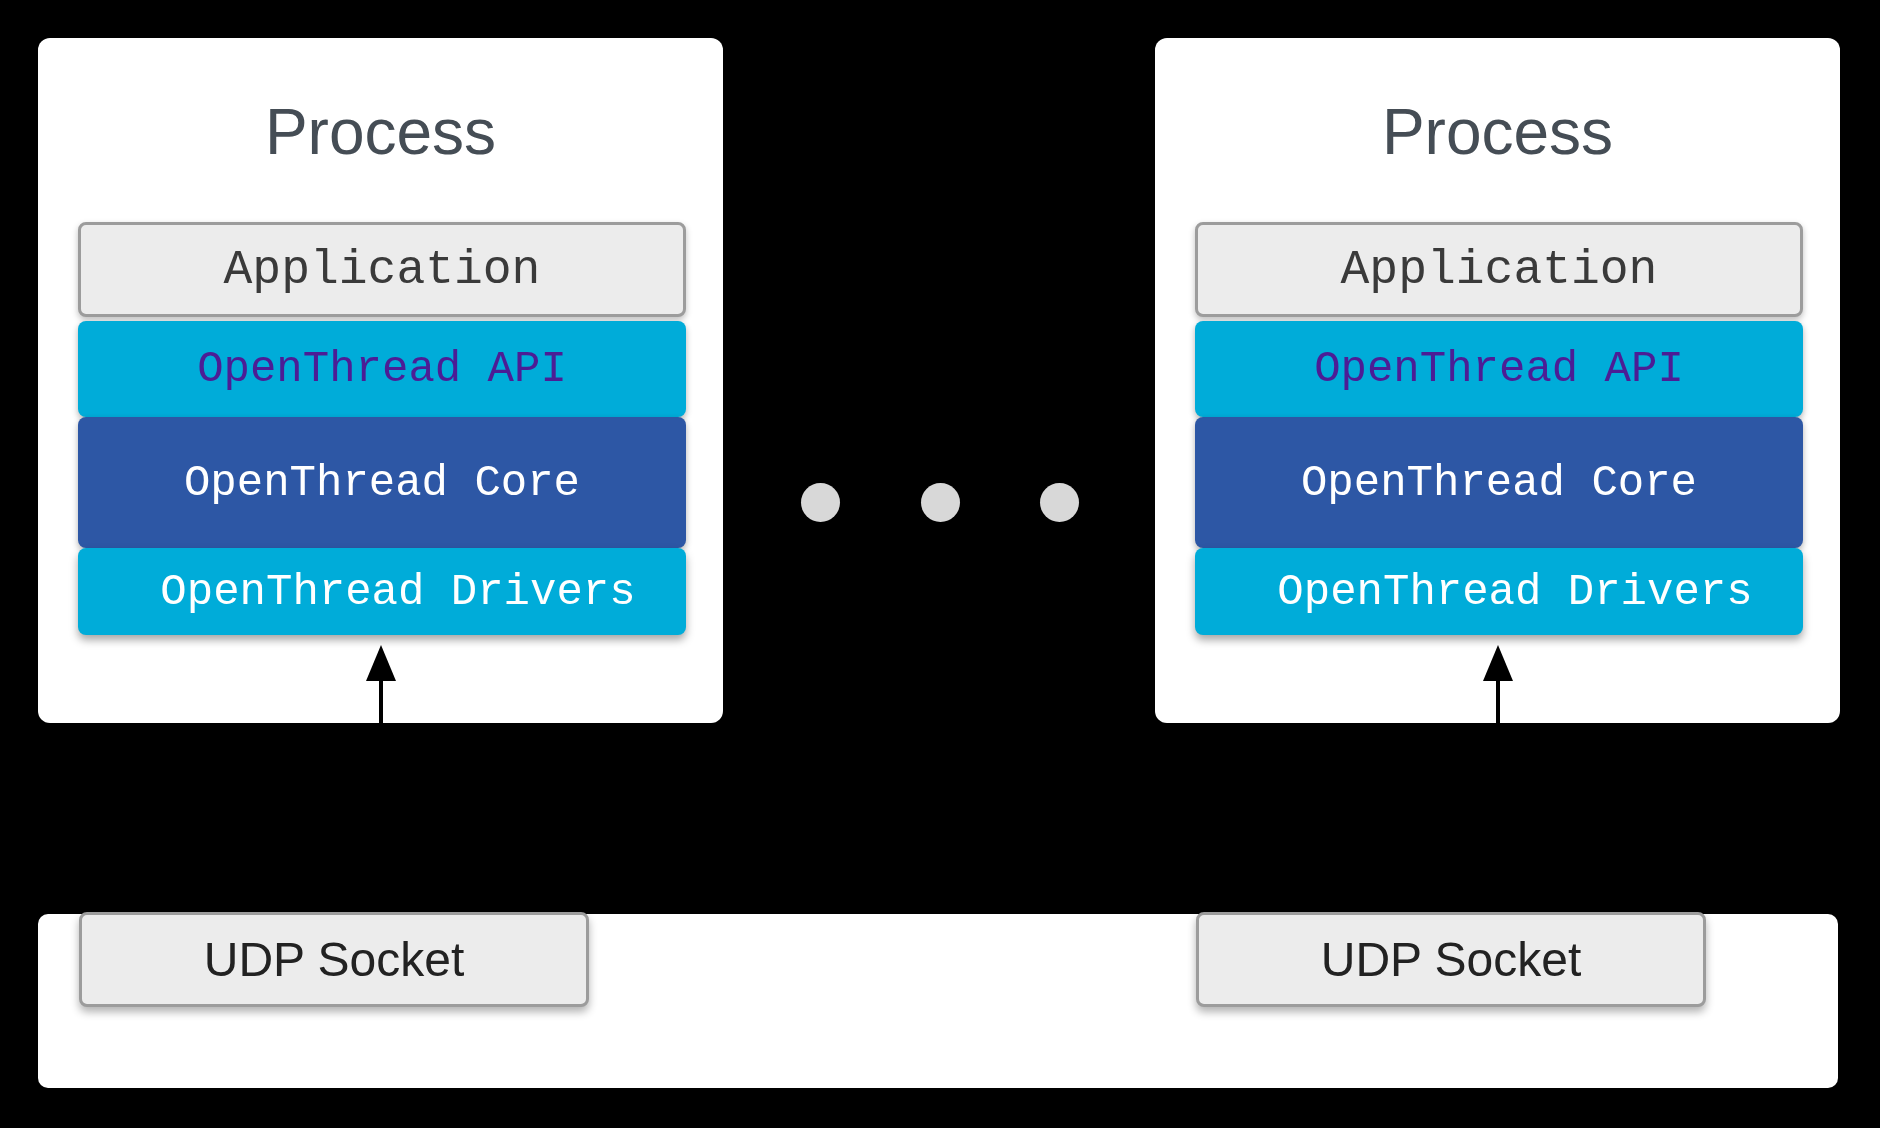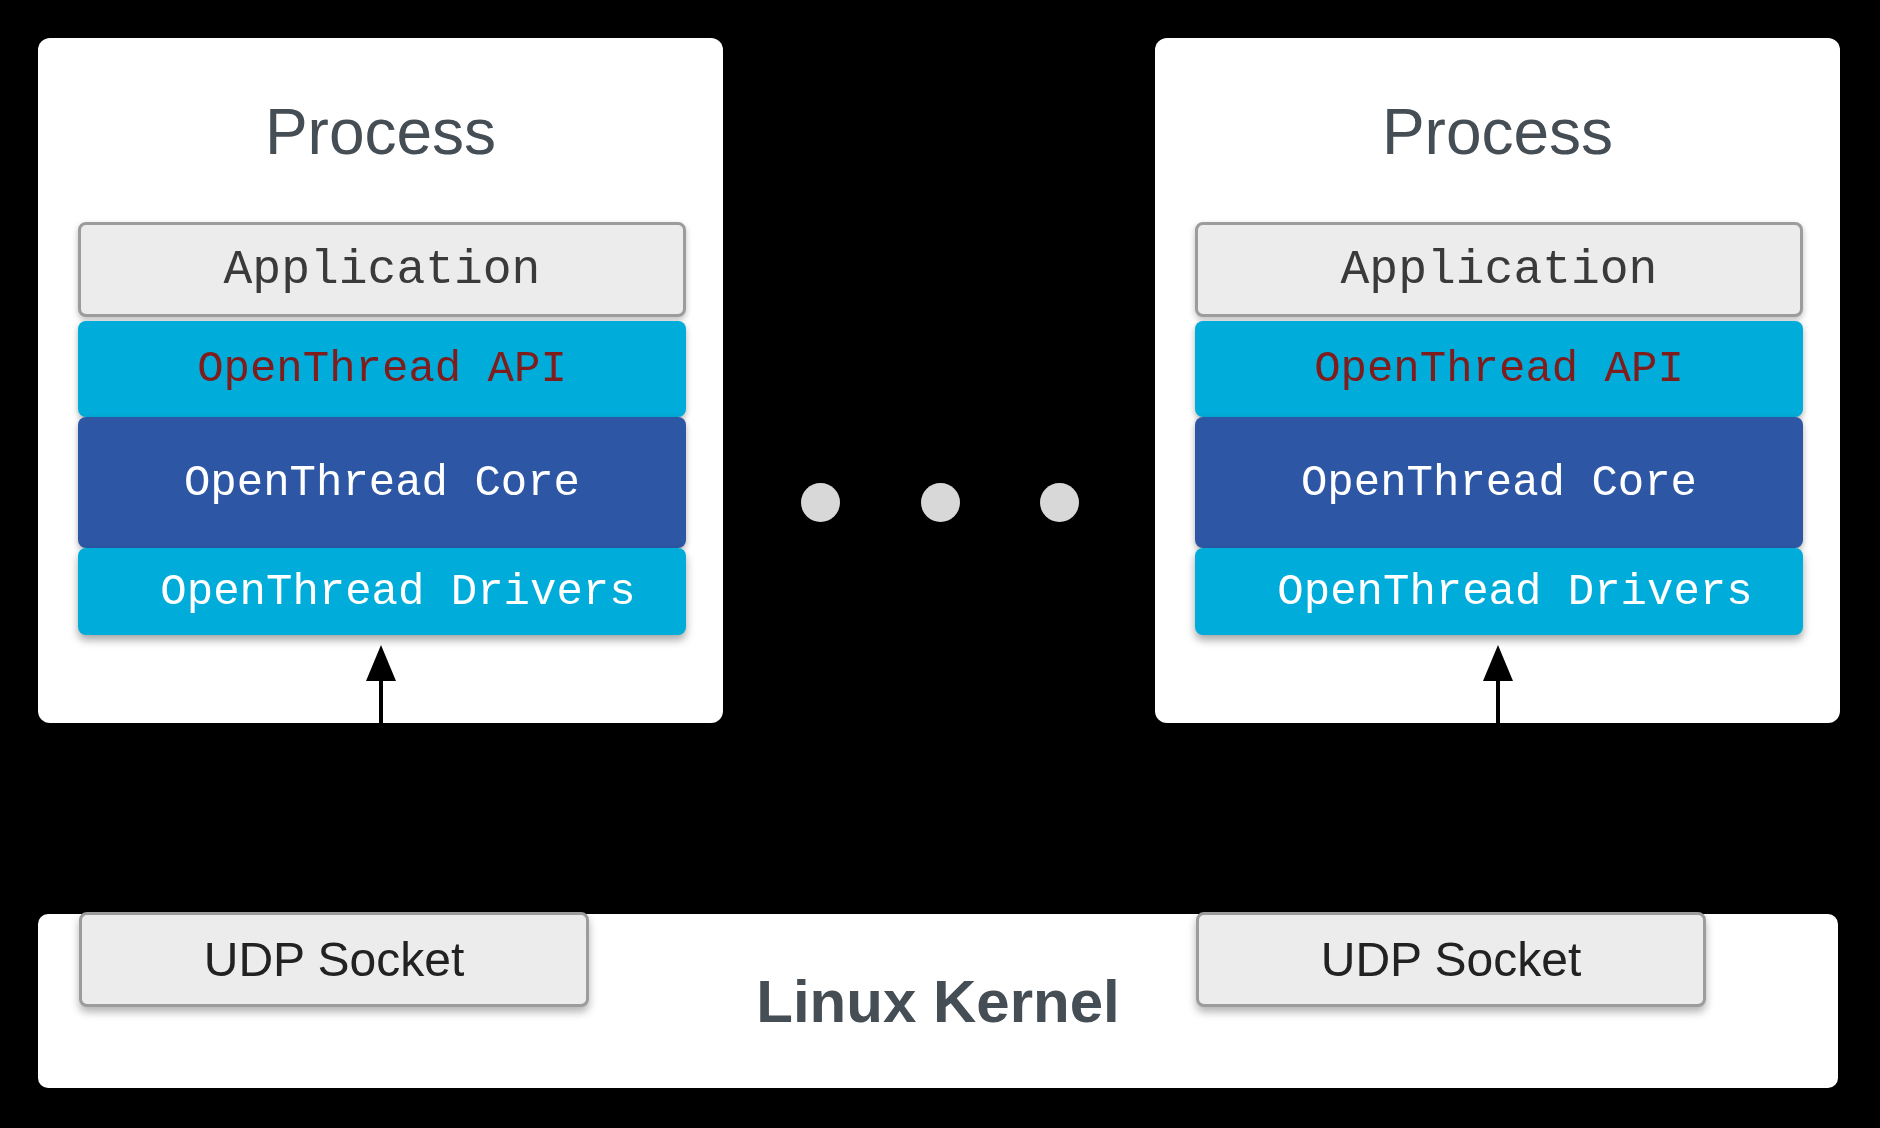--- a/index.html
+++ b/index.html
@@ -62,21 +62,21 @@
     background: #ececec;
     border: 3px solid #9c9c9c;
     margin-bottom: 4px;
     font-size: 48px;
     color: #3a3a3a;
     box-shadow: 0 3px 6px rgba(0,0,0,0.25);
   }
   .layer-api {
     height: 96px;
     background: #00acd9;
-    color: #7f1d1d;
+    color: #4c1d95;
     font-size: 44px;
     box-shadow: 0 3px 6px rgba(0,0,0,0.30);
   }
   .layer-core {
     height: 131px;
     background: #2d57a5;
     color: #ffffff;
     font-size: 44px;
     box-shadow: 0 3px 6px rgba(0,0,0,0.30);
   }
@@ -216,21 +216,20 @@
         <span>OpenThread Drivers</span>
       </div>
     </div>
     <div class="up-arrow">
       <div class="arrow-head"></div>
       <div class="arrow-shaft"></div>
     </div>
   </div>
 
   <div class="kernel-bar">
-    <div class="kernel-label">Linux Kernel</div>
     <div class="socket left">
       <span>UDP Socket</span>
     </div>
     <div class="socket right">
       <span>UDP Socket</span>
     </div>
   </div>
 
 </div>
 

